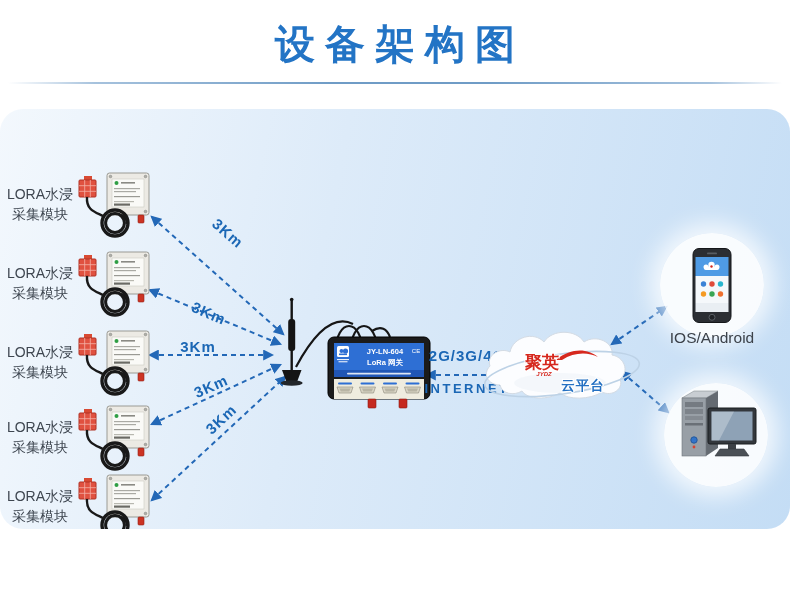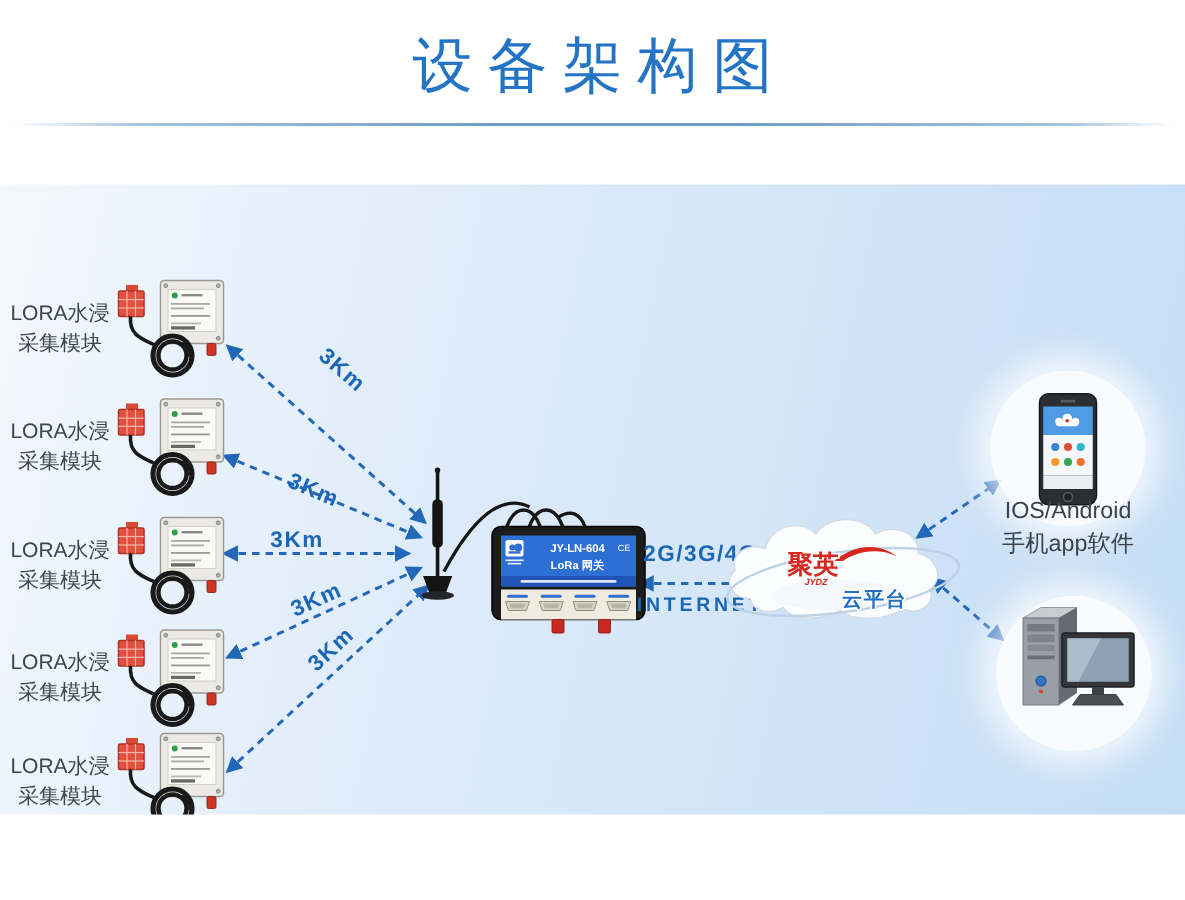--- a/index.html
+++ b/index.html
@@ -3,35 +3,36 @@
 <meta charset="utf-8">
 <style>
   * { box-sizing: border-box; }
   html,body { margin:0; padding:0; background:#ffffff; }
   body { font-family:"Liberation Sans","DejaVu Sans",sans-serif; }
   .page { position:relative; width:790px; height:600px; background:#ffffff; overflow:hidden; }
 
   
   .page-title {
     margin:0; padding-top:18px; text-align:center;
-    font-size:40px; font-weight:normal; color:#2374c5;
+    font-size:40px; font-weight:bold; color:#2374c5;
     letter-spacing:10px; text-indent:10px; line-height:1.3;
   }
   .title-divider {
     margin-top:12px; height:2px;
     background:linear-gradient(to right,
       rgba(255,255,255,0) 1%, #a6c2dd 12%, #6f9cc6 42%,
       #6f9cc6 62%, #a6c2dd 90%, rgba(255,255,255,0) 99%);
   }
 
   
   .diagram {
-    position:relative; margin-top:39px; width:790px; height:420px;
+    position:relative; margin-top:25px; width:790px; height:420px;
     background:linear-gradient(102deg,#f3f8fd 0%, #ddebf9 40%, #c4ddf5 100%);
     overflow:hidden;
+    border-radius:23px;
   }
   .connections { position:absolute; left:0; top:0; width:790px; height:471px; }
 
   
   .module { position:absolute; left:4px; width:148px; display:flex; align-items:center; }
   .module-label { width:80px; text-align:center; font-size:14px; color:#3e4650; line-height:1.4; }
   .module-device { width:76px; height:70px; flex:none; }
 
   
   .km-label {
@@ -262,23 +263,22 @@
       <rect x="3.5" y="28" width="33" height="27" fill="#f5f8fb"></rect>
       <rect x="3.5" y="55" width="33" height="9" fill="#e9eef3"></rect>
       <circle cx="11.5" cy="36" r="2.7" fill="#3b82d6"></circle>
       <circle cx="20" cy="36" r="2.7" fill="#e04b3a"></circle>
       <circle cx="28.5" cy="36" r="2.7" fill="#29b6cf"></circle>
       <circle cx="11.5" cy="46" r="2.7" fill="#f59a23"></circle>
       <circle cx="20" cy="46" r="2.7" fill="#3aa655"></circle>
       <circle cx="28.5" cy="46" r="2.7" fill="#ef7030"></circle>
       <circle cx="20" cy="69.3" r="3" fill="#1f2226" stroke="#585d63"></circle>
     </svg>
-    <div class="endpoint-label" style="left:647px;top:207px;width:130px">
+    <div class="endpoint-label" style="left:647px;top:218px;width:130px">
       <div>IOS/Android</div>
-      <div>手机app软件</div>
     </div>
 
     <div class="halo" style="left:664px;top:274px"></div>
     <svg class="abs" style="left:672px;top:281px" width="88" height="84" viewBox="0 0 88 84">
       <path d="M 10,8 L 22,1 L 46,1 L 34,8 Z" fill="#c8cdd2" stroke="#8a9096" stroke-width="0.6"></path>
       <path d="M 34,8 L 46,1 L 46,58 L 34,66 Z" fill="#646a71"></path>
       <rect x="10" y="8" width="24" height="58" fill="#989fa6" stroke="#6f757c" stroke-width="0.6"></rect>
       <rect x="13" y="12" width="18" height="5" fill="#757b82"></rect>
       <rect x="13" y="19" width="18" height="5" fill="#7d838a"></rect>
       <rect x="13" y="26" width="18" height="4" fill="#858b92"></rect>

